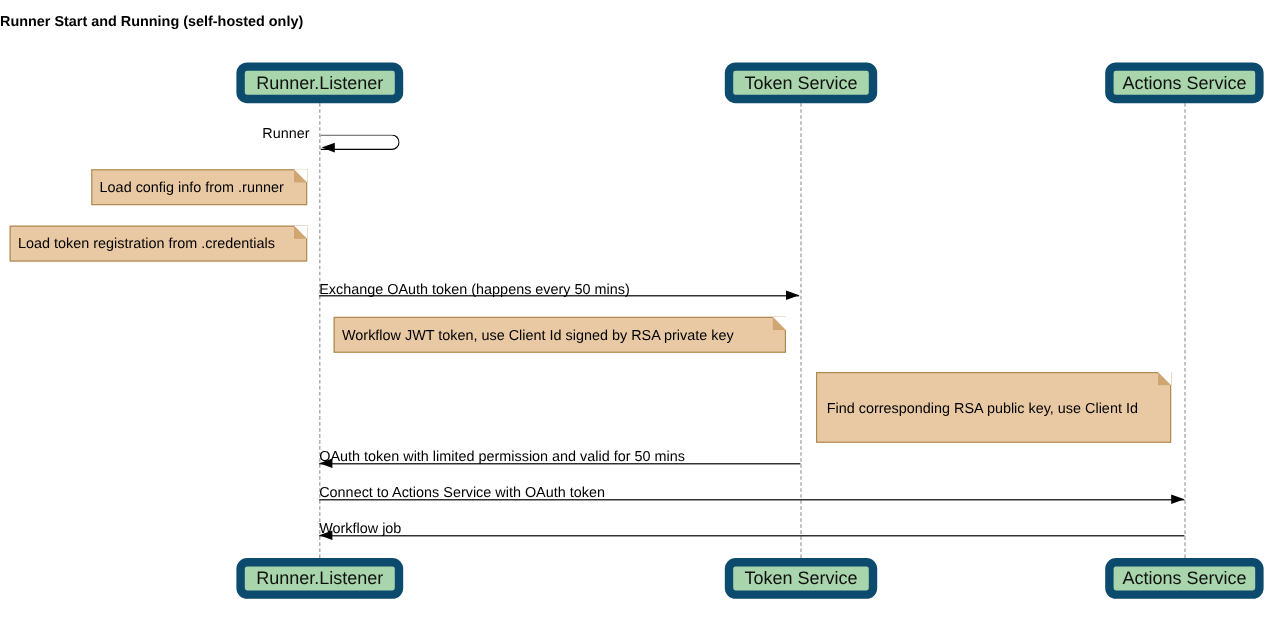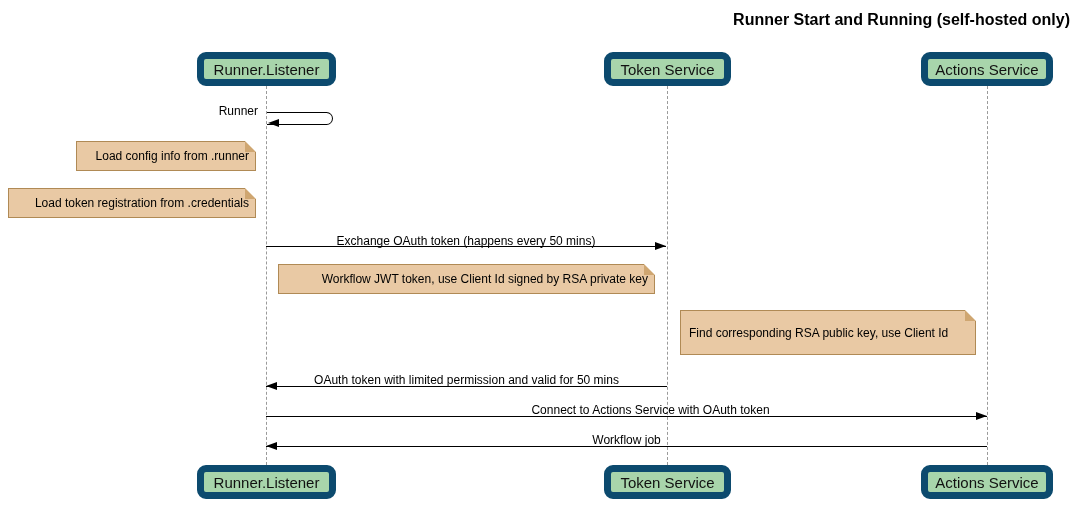--- a/index.html
+++ b/index.html
@@ -1,35 +1,35 @@
 <!DOCTYPE html>
 <html><head>
 <meta charset="utf-8">
 <style>
   html,body{margin:0;padding:0;background:#fff;}
   .diagram{
     position:relative;width:1070px;height:525px;background:#ffffff;
     font-family:"Liberation Sans",sans-serif;color:#111;overflow:hidden;
   }
   .title{
-    position:absolute;left:0;top:11px;width:1070px;text-align:right;
-    font-size:16px;font-weight:bold;color:#000;
+    position:absolute;left:0;top:11px;width:1070px;text-align:left;
+    font-size:12px;font-weight:bold;color:#000;
   }
   .lifeline{
     position:absolute;top:86px;height:379px;width:0;
     border-left:1px dashed #9a9a9a;
   }
   .participant{
     position:absolute;height:34px;background:#a8d5ab;border:7px solid #0c4a6e;
     border-radius:9px;display:flex;align-items:center;justify-content:center;
     font-size:15px;color:#111;box-sizing:border-box;
   }
   .msg-label{
     position:absolute;font-size:12px;color:#000;white-space:nowrap;
-    text-align:center;
+    text-align:left;
   }
   .msg-line{
     position:absolute;height:0;border-top:1.6px solid #000;
   }
   .arr-r{
     position:absolute;width:0;height:0;
     border-top:4.5px solid transparent;border-bottom:4.5px solid transparent;
     border-left:11px solid #000;
   }
   .arr-l{
@@ -38,21 +38,21 @@
     border-right:11px solid #000;
   }
   .self-loop{
     position:absolute;left:267px;top:112px;width:66px;height:13px;
     border:1.6px solid #000;border-left:none;border-radius:0 8px 8px 0;
     box-sizing:border-box;
   }
   .note{
     position:absolute;background:#e9c9a4;border:1px solid #b08a55;
     font-size:12px;color:#000;display:flex;align-items:center;
-    justify-content:flex-end;padding:4px 6px;box-sizing:border-box;
+    justify-content:flex-start;padding:4px 6px;box-sizing:border-box;
   }
   .note::after{
     content:"";position:absolute;top:-1px;right:-1px;width:0;height:0;
     border-style:solid;border-width:0 11px 11px 0;
     border-color:#ffffff #ffffff #cfa671 #cfa671;
   }
   .note.multiline{
     flex-direction:column;align-items:flex-start;justify-content:center;
     padding:5px 8px;line-height:16px;
   }
@@ -91,29 +91,29 @@
   </div>
 
   <div class="msg-label" style="left:266px;top:234px;width:400px;">Exchange OAuth token (happens every 50 mins)</div>
   <div class="msg-line" style="left:266px;top:246px;width:400px;"></div>
   <div class="arr-r" style="left:655px;top:242px;"></div>
 
   <div class="note" style="left:278px;top:264px;width:377px;height:30px;">
     <span>Workflow JWT token, use Client Id signed by RSA private key</span>
   </div>
 
-  <div class="note multiline" style="left:680px;top:310px;width:296px;height:45px;">
+  <div class="note multiline" style="left:680px;top:310px;width:296px;height:59px;">
     <span>Find corresponding RSA public key, use Client Id</span>
   </div>
 
   <div class="msg-label" style="left:266px;top:373px;width:401px;">OAuth token with limited permission and valid for 50 mins</div>
   <div class="msg-line" style="left:266px;top:386px;width:401px;"></div>
   <div class="arr-l" style="left:266px;top:382px;"></div>
 
-  <div class="msg-label" style="left:266px;top:403px;width:721px;margin-left:24px;">Connect to Actions Service with OAuth token</div>
+  <div class="msg-label" style="left:266px;top:403px;width:721px;">Connect to Actions Service with OAuth token</div>
   <div class="msg-line" style="left:266px;top:416px;width:721px;"></div>
   <div class="arr-r" style="left:976px;top:412px;"></div>
 
   <div class="msg-label" style="left:266px;top:433px;width:721px;">Workflow job</div>
   <div class="msg-line" style="left:266px;top:446px;width:721px;"></div>
   <div class="arr-l" style="left:266px;top:442px;"></div>
 
   <div class="participant" style="left:197px;top:465px;width:139px;">
     <span>Runner.Listener</span>
   </div>

